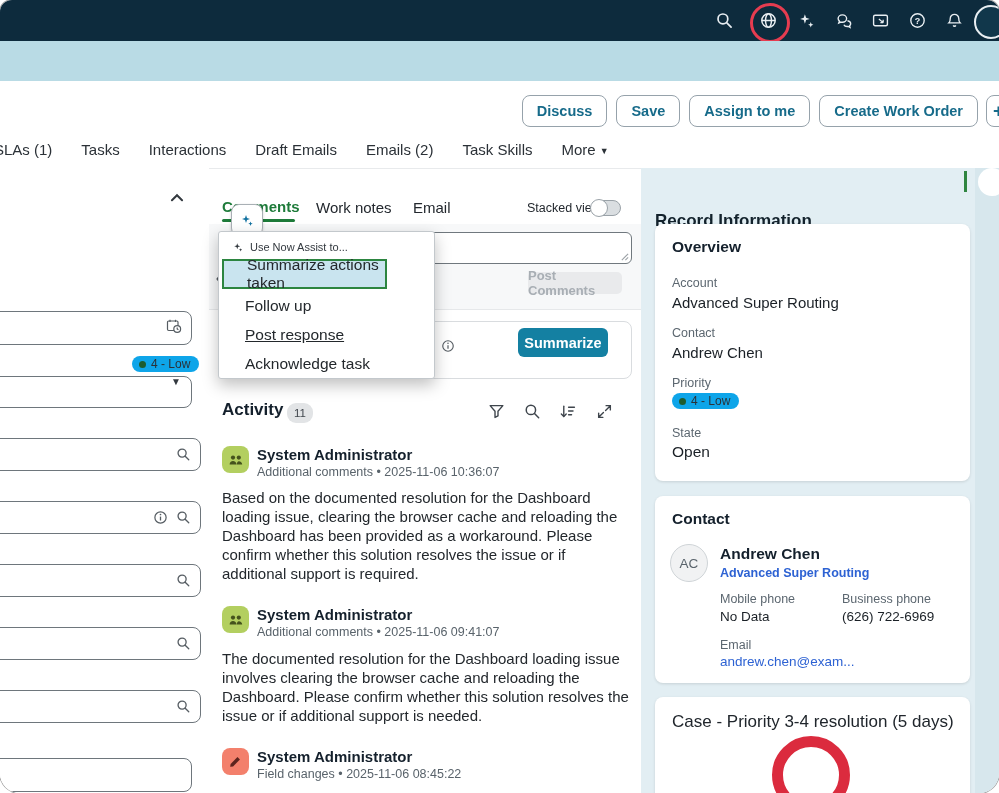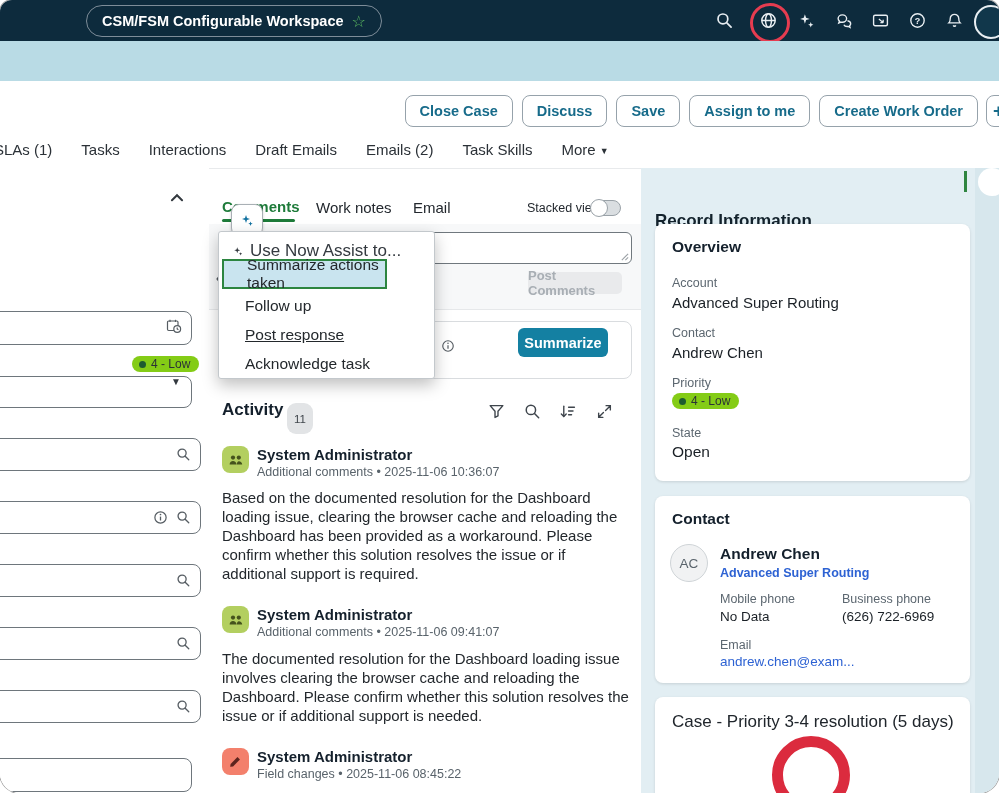--- a/index.html
+++ b/index.html
@@ -26,49 +26,49 @@
   .rtab{white-space:nowrap;}
   .caret{font-size:9px;position:relative;top:-1px;}
   
   .left-col{left:0;top:168px;width:209px;height:625px;background:#fff;border-right:1px solid #e1e4e6;}
   .mid-col{left:209px;top:168px;width:432px;height:625px;background:#fff;border-top:1px solid #e8eaec;}
   .right-col{left:641px;top:168px;width:358px;height:625px;background:#e2eef3;}
   .scroll-strip{left:975px;top:168px;width:24px;height:625px;background:#d7e7ed;}
   
   .fld{border:1px solid #6e767c;border-radius:8px;background:#fff;display:flex;align-items:center;}
   .ref{left:-16px;width:206px;height:31px;justify-content:flex-end;padding-right:9px;gap:8px;color:#555c62;}
-  .badge{display:inline-flex;align-items:center;gap:5px;background:#84cc16;border-radius:10px;
+  .badge{display:inline-flex;align-items:center;gap:5px;background:#0ea5e9;border-radius:10px;
          padding:1px 9px 1px 7px;font-size:12px;color:#2b3137;white-space:nowrap;}
   .dot{width:7px;height:7px;border-radius:50%;background:#1d5c30;}
   
   .compose-bg{left:209px;top:224px;width:432px;height:85px;background:#f7f8f9;border-bottom:1px solid #e6e8ea;}
   .ctab{font-size:15px;color:#23282e;}
   .ctab.active{color:#1e7b3a;font-weight:bold;}
   .ctab-underline{left:222px;top:219px;width:73px;height:3px;background:#1e7b3a;border-radius:2px;}
   .toggle{left:591px;top:200px;width:28px;height:14px;background:#dadee1;border:1px solid #9aa2a8;border-radius:8px;}
   .knob{position:absolute;left:-2px;top:-2px;width:16px;height:16px;border-radius:50%;background:#fff;border:1px solid #9aa2a8;}
   .sparkle-btn{left:231px;top:204px;width:30px;height:30px;background:#fff;border:1px solid #a9b0b5;border-radius:8px;
                box-shadow:0 1px 3px rgba(0,0,0,.18);display:flex;align-items:center;justify-content:center;z-index:20;}
   .cinput{left:222px;top:232px;width:408px;height:30px;border:1px solid #70787e;border-radius:6px;background:#fff;z-index:5;}
   .post-btn{left:528px;top:272px;width:94px;height:22px;background:#e9eaec;border-radius:5px;color:#a8aeb4;
             font-size:13px;font-weight:bold;display:flex;align-items:center;justify-content:center;}
   
   .menu{left:218px;top:231px;width:215px;height:146px;background:#fff;border:1px solid #c3c8cc;border-radius:3px;
         box-shadow:0 6px 16px rgba(0,0,0,.25);z-index:30;}
-  .menu-head{position:absolute;left:13px;top:9px;display:flex;align-items:center;gap:6px;font-size:17px;color:#33393f;}
+  .menu-head{position:absolute;left:13px;top:9px;display:flex;align-items:center;gap:6px;font-size:11px;color:#33393f;}
   .mitem{position:absolute;left:3px;width:165px;height:27px;display:flex;align-items:center;padding-left:23px;
          font-size:15.5px;color:#23282c;box-sizing:border-box;}
   .mitem.sel{border:2px solid #2c8540;background:#c9e4ef;height:30px;}
   
   .sum-card{left:226px;top:321px;width:404px;height:56px;background:#fff;border:1px solid #d9dcdf;border-radius:8px;}
   .sum-btn{left:518px;top:328px;width:90px;height:29px;background:#1480a2;border-radius:6px;color:#fff;
            font-size:14.5px;font-weight:bold;display:flex;align-items:center;justify-content:center;}
   
   .act-title{left:222px;top:400px;font-size:17px;font-weight:bold;color:#14202c;}
-  .count-pill{left:287px;top:403px;height:31px;padding:0 7px;background:#e2e4e6;border-radius:9px;
+  .count-pill{left:287px;top:403px;height:20px;padding:0 7px;background:#e2e4e6;border-radius:9px;
               font-size:11.5px;color:#41474d;display:flex;align-items:center;}
   .aicon{top:403px;width:17px;height:17px;color:#3e454c;}
   .av{width:27px;height:27px;border-radius:8px;display:flex;align-items:center;justify-content:center;}
   .ename{font-size:15px;font-weight:bold;color:#14202c;}
   .emeta{font-size:12.5px;color:#59636b;}
   .ebody{left:222px;width:410px;font-size:15px;line-height:19px;color:#23282d;}
   
   .ri-title{left:655px;top:187px;font-size:17px;font-weight:bold;color:#13222c;margin-top:24px;}
   .card{background:#fff;border-radius:8px;box-shadow:0 1px 3px rgba(0,0,0,.12);}
   .card-title{font-size:15.5px;font-weight:bold;color:#14202c;}
@@ -80,24 +80,20 @@
   .collapse-pill{left:978px;top:168px;width:28px;height:28px;border-radius:50%;background:#fff;}
   .green-bar{left:964px;top:171px;width:3px;height:21px;background:#2f8540;}
   .big-ring{left:772px;top:736px;width:78px;height:78px;border:11px solid #db2b3e;border-radius:50%;box-sizing:border-box;}
 </style>
 </head>
 <body>
 
 <div class="window">
 
   <div class="abs topbar"></div>
-  <div class="abs ws-pill">
-    <span>CSM/FSM Configurable Workspace</span>
-    <span class="star">☆</span>
-  </div>
 
   <div class="abs hicon" style="left:716px;">
     <svg viewBox="0 0 16 16" width="17" height="17">
         <circle cx="6.5" cy="6.5" r="4.6" fill="none" stroke="currentColor" stroke-width="1.6"></circle>
         <line x1="10.2" y1="10.2" x2="14.2" y2="14.2" stroke="currentColor" stroke-width="1.6" stroke-linecap="round"></line>
       </svg>
   </div>
   <div class="abs hicon" style="left:760px;">
     <svg viewBox="0 0 16 16" width="17" height="17" fill="none" stroke="currentColor" stroke-width="1.4">
         <circle cx="8" cy="8" r="6.3"></circle>
@@ -134,21 +130,20 @@
         <path d="M8 2.2a4 4 0 0 0-4 4c0 2.9-1.2 4-1.2 4h10.4S12 9.1 12 6.2a4 4 0 0 0-4-4z"></path>
         <path d="M6.8 12.6a1.3 1.3 0 0 0 2.4 0"></path>
       </svg>
   </div>
   <div class="abs avatar-hd"></div>
   <div class="abs ann-ring" style="left:750px;top:3px;width:34px;height:34px;"></div>
 
   <div class="abs subbar"></div>
 
   <div class="abs actions">
-    <div class="btn">Close Case</div>
     <div class="btn">Discuss</div>
     <div class="btn">Save</div>
     <div class="btn">Assign to me</div>
     <div class="btn">Create Work Order</div>
   </div>
   <div class="abs plus-btn">+</div>
 
   <div class="abs rtabs">
     <span class="rtab">SLAs (1)</span>
     <span class="rtab">Tasks</span>

